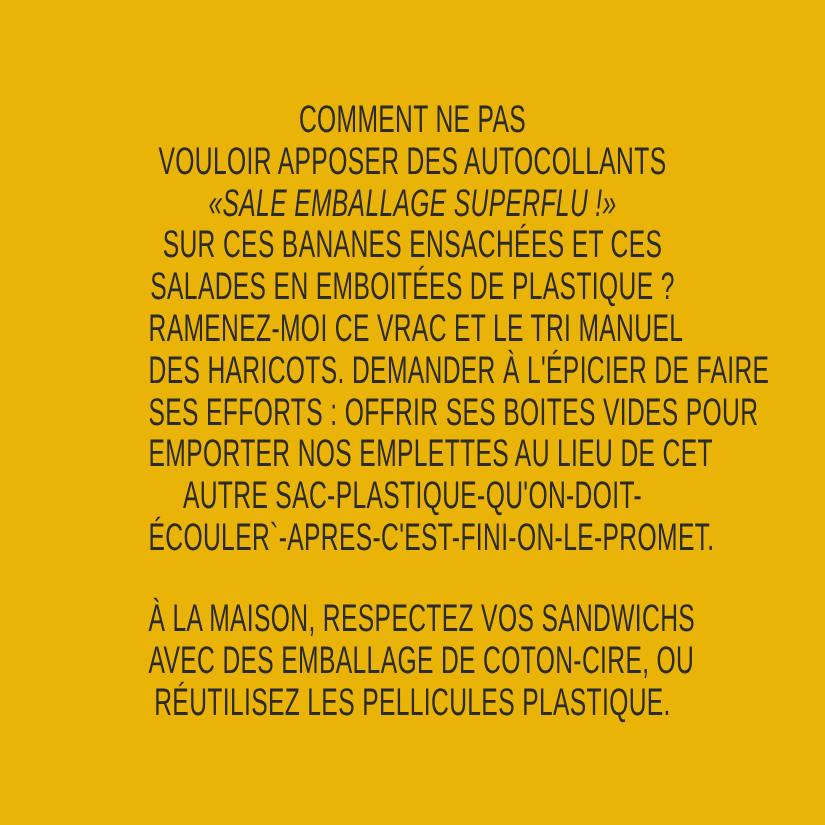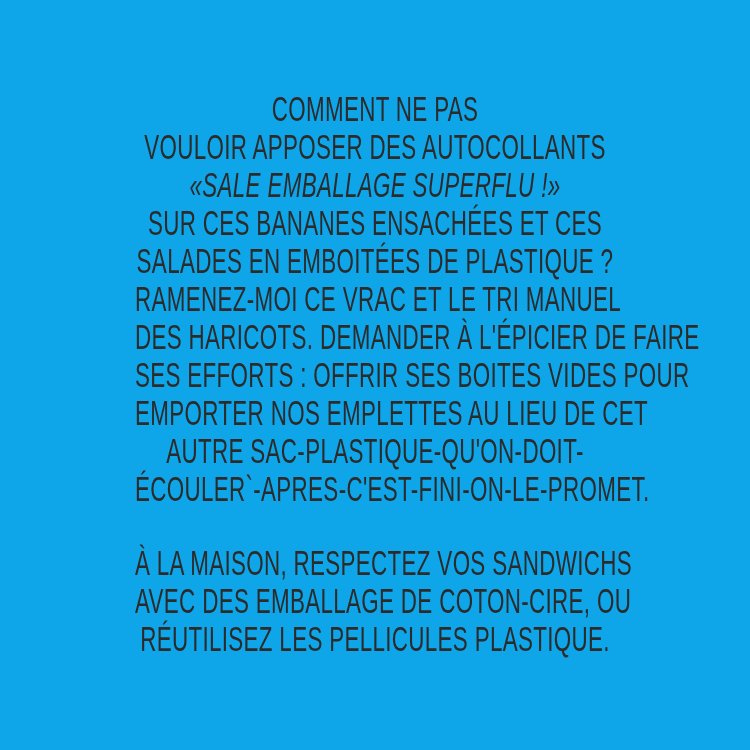--- a/index.html
+++ b/index.html
@@ -7,21 +7,21 @@
     padding: 0;
     width: 750px;
     height: 750px;
     background: #ffffff;
     overflow: hidden;
   }
   .poster {
     position: relative;
     width: 750px;
     height: 750px;
-    background: #0ea5e9;
+    background: #eab308;
   }
   .quote {
     position: absolute;
     top: 90px;
     left: 0;
     right: 0;
     text-align: center;
     font-family: "Liberation Sans", sans-serif;
     font-size: 35px;
     line-height: 38px;

